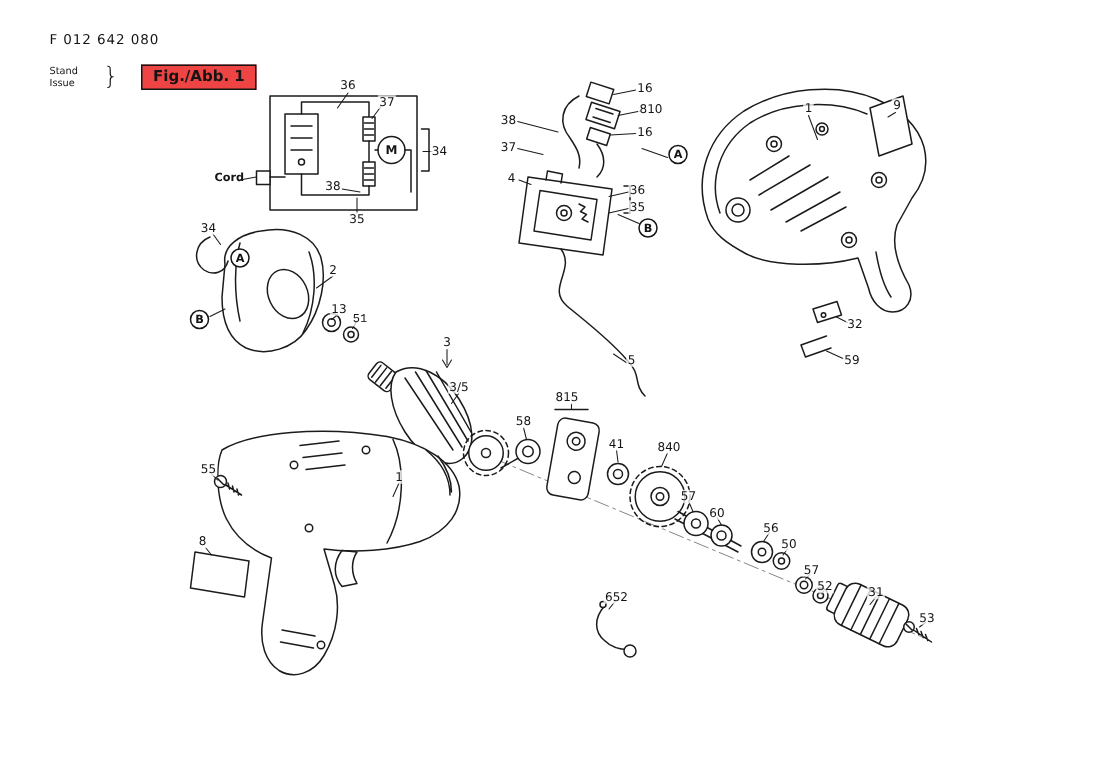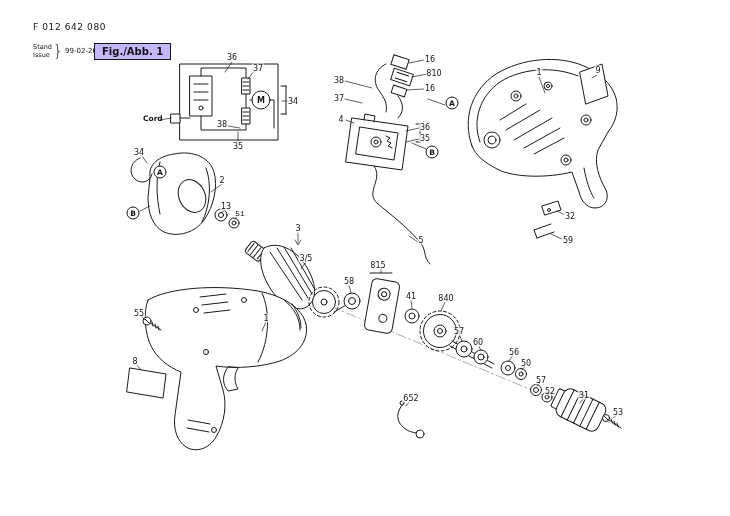--- a/index.html
+++ b/index.html
@@ -3,25 +3,25 @@
 <meta charset="utf-8">
 <style>
   * { margin:0; padding:0; box-sizing:border-box; }
   html,body { background:#ffffff; }
   .page {
     position:relative; width:730px; height:516px; background:#ffffff;
     font-family:"DejaVu Sans","Liberation Sans",sans-serif; color:#141414; overflow:hidden;
   }
   .svg-layer { position:absolute; left:0; top:0; }
   .part-number { position:absolute; left:33px; top:22px; font-size:9px; letter-spacing:0.6px; }
-  .issue-block { position:absolute; left:33px; top:41px; display:flex; align-items:center; font-size:6.5px; line-height:1.25; }
+  .issue-block { position:absolute; left:33px; top:41px; display:flex; align-items:center; font-size:6.5px; line-height:1.25;gap:16px; }
   .issue-words { display:flex; flex-direction:column; }
   .issue-brace { font-size:16px; font-weight:300; margin:0 2px 0 1px; }
   .issue-date { font-size:7px; }
-  .fig-label { position:absolute; left:94px; top:43px; border:1.5px solid #141414; padding:2px 7px; font-size:10px; font-weight:bold; background:#c4b5fd; }
+  .fig-label { position:absolute; left:94px; top:43px; border:1.5px solid #141414; padding:2px 7px; font-size:10px; font-weight:bold; background:#ef4444; }
   .callout { position:absolute; transform:translate(-50%,-50%); font-size:8px; white-space:nowrap; background:rgba(255,255,255,0.75); padding:0 1px; }
   .marker { position:absolute; transform:translate(-50%,-50%); width:13px; height:13px; border:1px solid #141414; border-radius:50%;
             font-size:7.5px; font-weight:bold; display:flex; align-items:center; justify-content:center; background:#fff; }
   .motor-symbol { position:absolute; left:261px; top:100px; transform:translate(-50%,-50%); font-size:8px; font-weight:bold; }
   .cord-label { position:absolute; left:143px; top:118px; transform:translate(0,-50%); font-size:7.5px; font-weight:bold; }
   .footer { position:absolute; left:33px; top:417px; font-size:7px; line-height:1.32; }
   .footer .bold { font-weight:bold; }
 </style>
 </head>
 <body>

